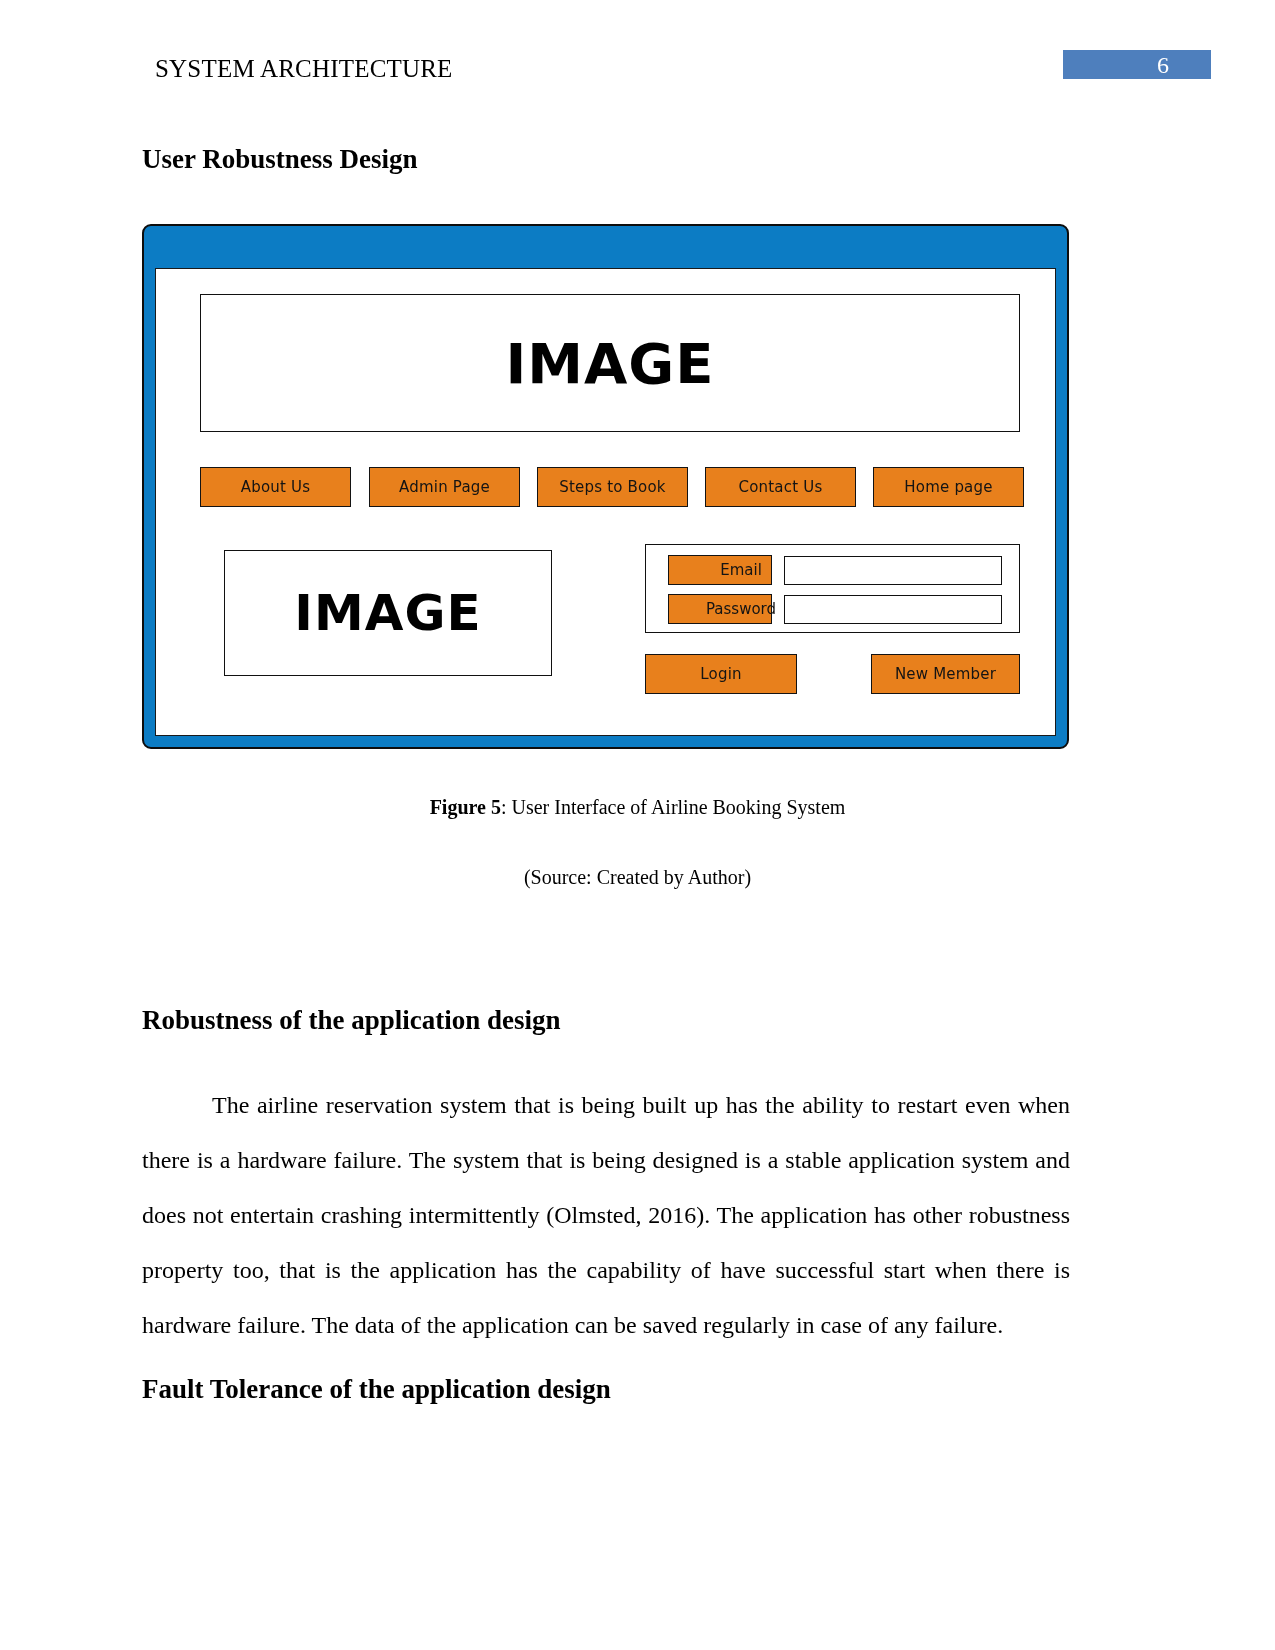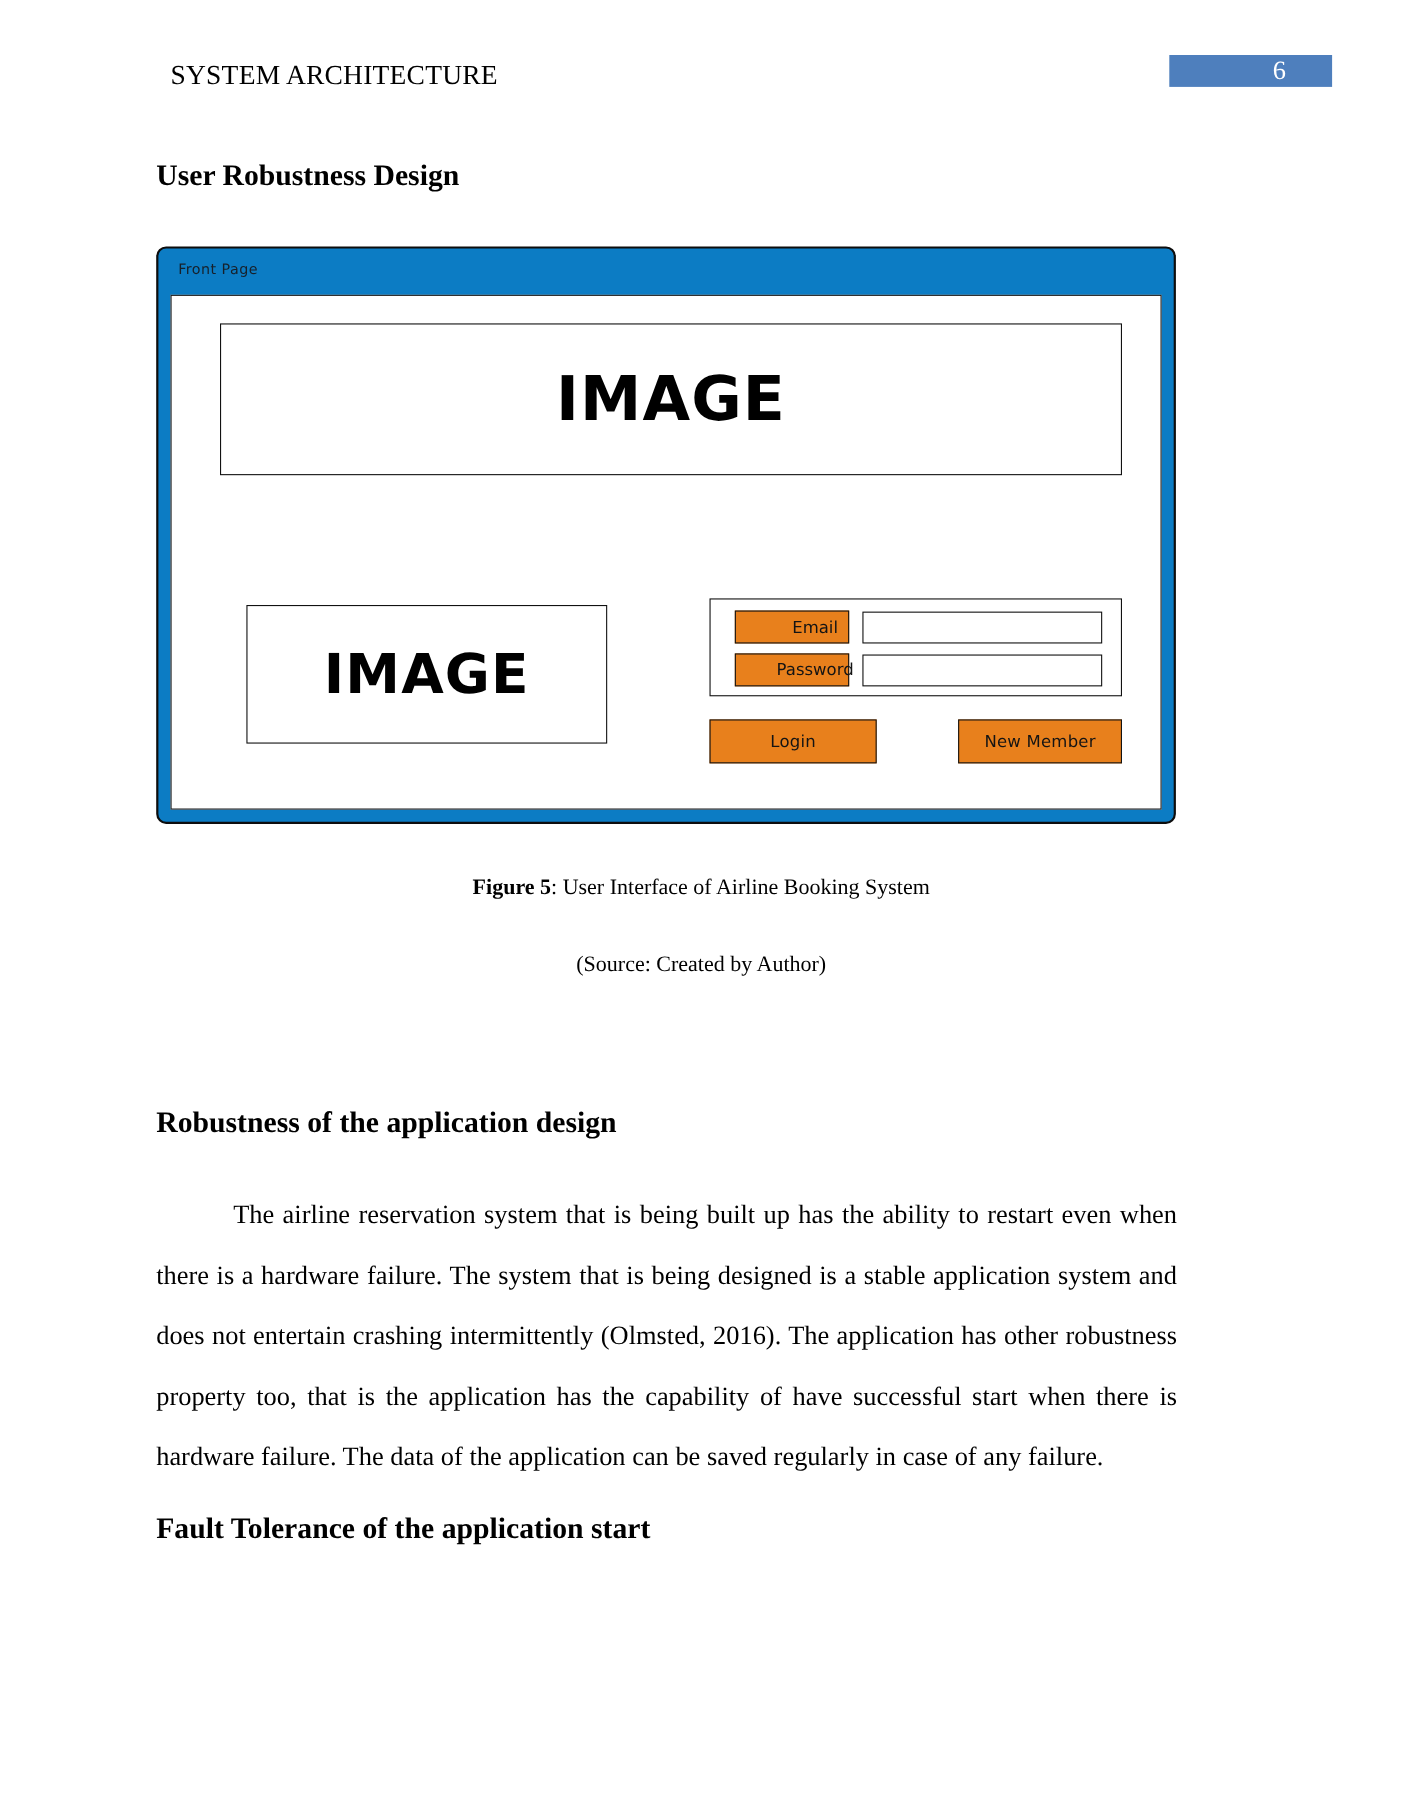--- a/index.html
+++ b/index.html
@@ -263,30 +263,34 @@
   <div class="header-title">SYSTEM ARCHITECTURE</div>
   <div class="page-number-box">
     <span>6</span>
   </div>
 </div>
 
 <div class="section-heading" id="heading-ui">User Robustness Design</div>
 
 <div class="mockup-window">
 
-  <div class="mockup-titlebar">
-    <div class="mockup-title">Front Page</div>
-  </div>
 
   <div class="mockup-canvas">
 
     <div class="image-box" id="banner-image">
       <span>IMAGE</span>
     </div>
 
+    <div class="nav-row">
+      <div class="btn-orange">About Us</div>
+      <div class="btn-orange">Admin Page</div>
+      <div class="btn-orange">Steps to Book</div>
+      <div class="btn-orange">Contact Us</div>
+      <div class="btn-orange">Home page</div>
+    </div>
 
     <div class="image-box" id="secondary-image">
       <span>IMAGE</span>
     </div>
 
     <div class="login-panel">
       <div class="login-row" id="login-row-email">
         <div class="field-label">Email</div>
         <input class="field-input" type="text" value="" style="">
       </div>
@@ -303,13 +307,13 @@
 </div>
 
 <div class="caption" id="figure-caption"><span class="caption-bold">Figure 5</span><span>: User Interface of Airline Booking System</span></div>
 
 <div class="caption" id="source-caption">(Source: Created by Author)</div>
 
 <div class="section-heading" id="heading-robustness">Robustness of the application design</div>
 
 <div class="body-paragraph">The airline reservation system that is being built up has the ability to restart even when there is a hardware failure. The system that is being designed is a stable application system and does not entertain crashing intermittently (Olmsted, 2016). The application has other robustness property too, that is the application has the capability of have successful start when there is hardware failure. The data of the application can be saved regularly in case of any failure.</div>
 
-<div class="section-heading" id="heading-fault">Fault Tolerance of the application start</div>
+<div class="section-heading" id="heading-fault">Fault Tolerance of the application design</div>
 
 </body></html>

